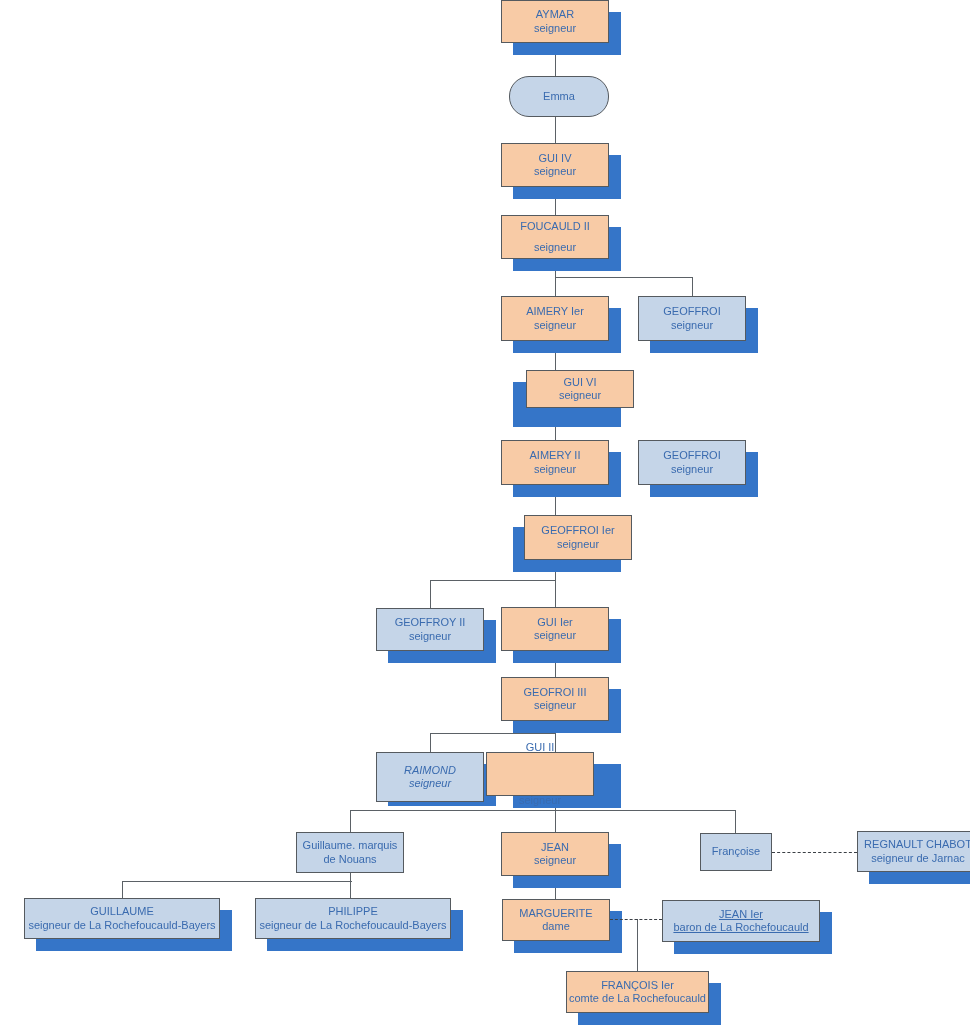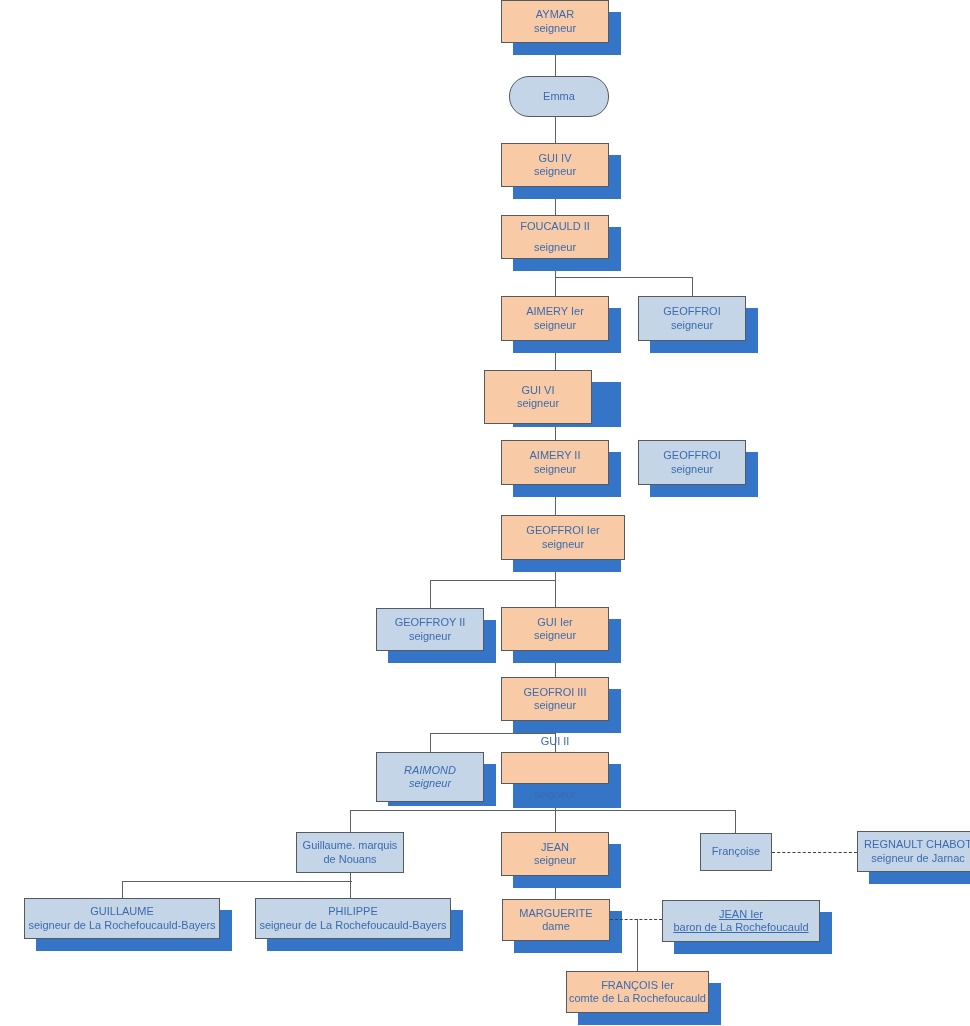--- a/index.html
+++ b/index.html
@@ -114,53 +114,53 @@
     <span class="l2">seigneur</span>
   </div>
   <div class="node male" style="left:477px;top:296px;width:108px;height:45px;">
     <span class="l1">AIMERY Ier</span>
     <span class="l2">seigneur</span>
   </div>
   <div class="node female" style="left:614px;top:296px;width:108px;height:45px;">
     <span class="l1">GEOFFROI</span>
     <span class="l2">seigneur</span>
   </div>
-  <div class="node male" style="left:460px;top:370px;width:108px;height:54px;">
+  <div class="node male" style="left:502px;top:370px;width:108px;height:38px;">
     <span class="l1">GUI VI</span>
     <span class="l2">seigneur</span>
   </div>
   <div class="node male" style="left:477px;top:440px;width:108px;height:45px;">
     <span class="l1">AIMERY II</span>
     <span class="l2">seigneur</span>
   </div>
   <div class="node female" style="left:614px;top:440px;width:108px;height:45px;">
     <span class="l1">GEOFFROI</span>
     <span class="l2">seigneur</span>
   </div>
-  <div class="node male" style="left:477px;top:515px;width:124px;height:45px;">
+  <div class="node male" style="left:500px;top:515px;width:108px;height:45px;">
     <span class="l1">GEOFFROI Ier</span>
     <span class="l2">seigneur</span>
   </div>
   <div class="node female" style="left:352px;top:608px;width:108px;height:43px;">
     <span class="l1">GEOFFROY II</span>
     <span class="l2">seigneur</span>
   </div>
   <div class="node male" style="left:477px;top:607px;width:108px;height:44px;">
     <span class="l1">GUI Ier</span>
     <span class="l2">seigneur</span>
   </div>
   <div class="node male" style="left:477px;top:677px;width:108px;height:44px;">
     <span class="l1">GEOFROI III</span>
     <span class="l2">seigneur</span>
   </div>
   <div class="node female" style="left:352px;top:752px;width:108px;height:50px;font-style:italic;">
     <span class="l1">RAIMOND</span>
     <span class="l2">seigneur</span>
   </div>
-  <div class="node male" style="left:477px;top:752px;width:108px;height:32px;gap:39px;">
+  <div class="node male" style="left:462px;top:752px;width:108px;height:44px;gap:39px;">
     <span class="l1">GUI II</span>
     <span class="l2">seigneur</span>
   </div>
   <div class="node female" style="left:272px;top:832px;width:108px;height:41px;">
     <span class="l1">Guillaume. marquis</span>
     <span class="l2">de Nouans</span>
   </div>
   <div class="node male" style="left:477px;top:832px;width:108px;height:44px;">
     <span class="l1">JEAN</span>
     <span class="l2">seigneur</span>

